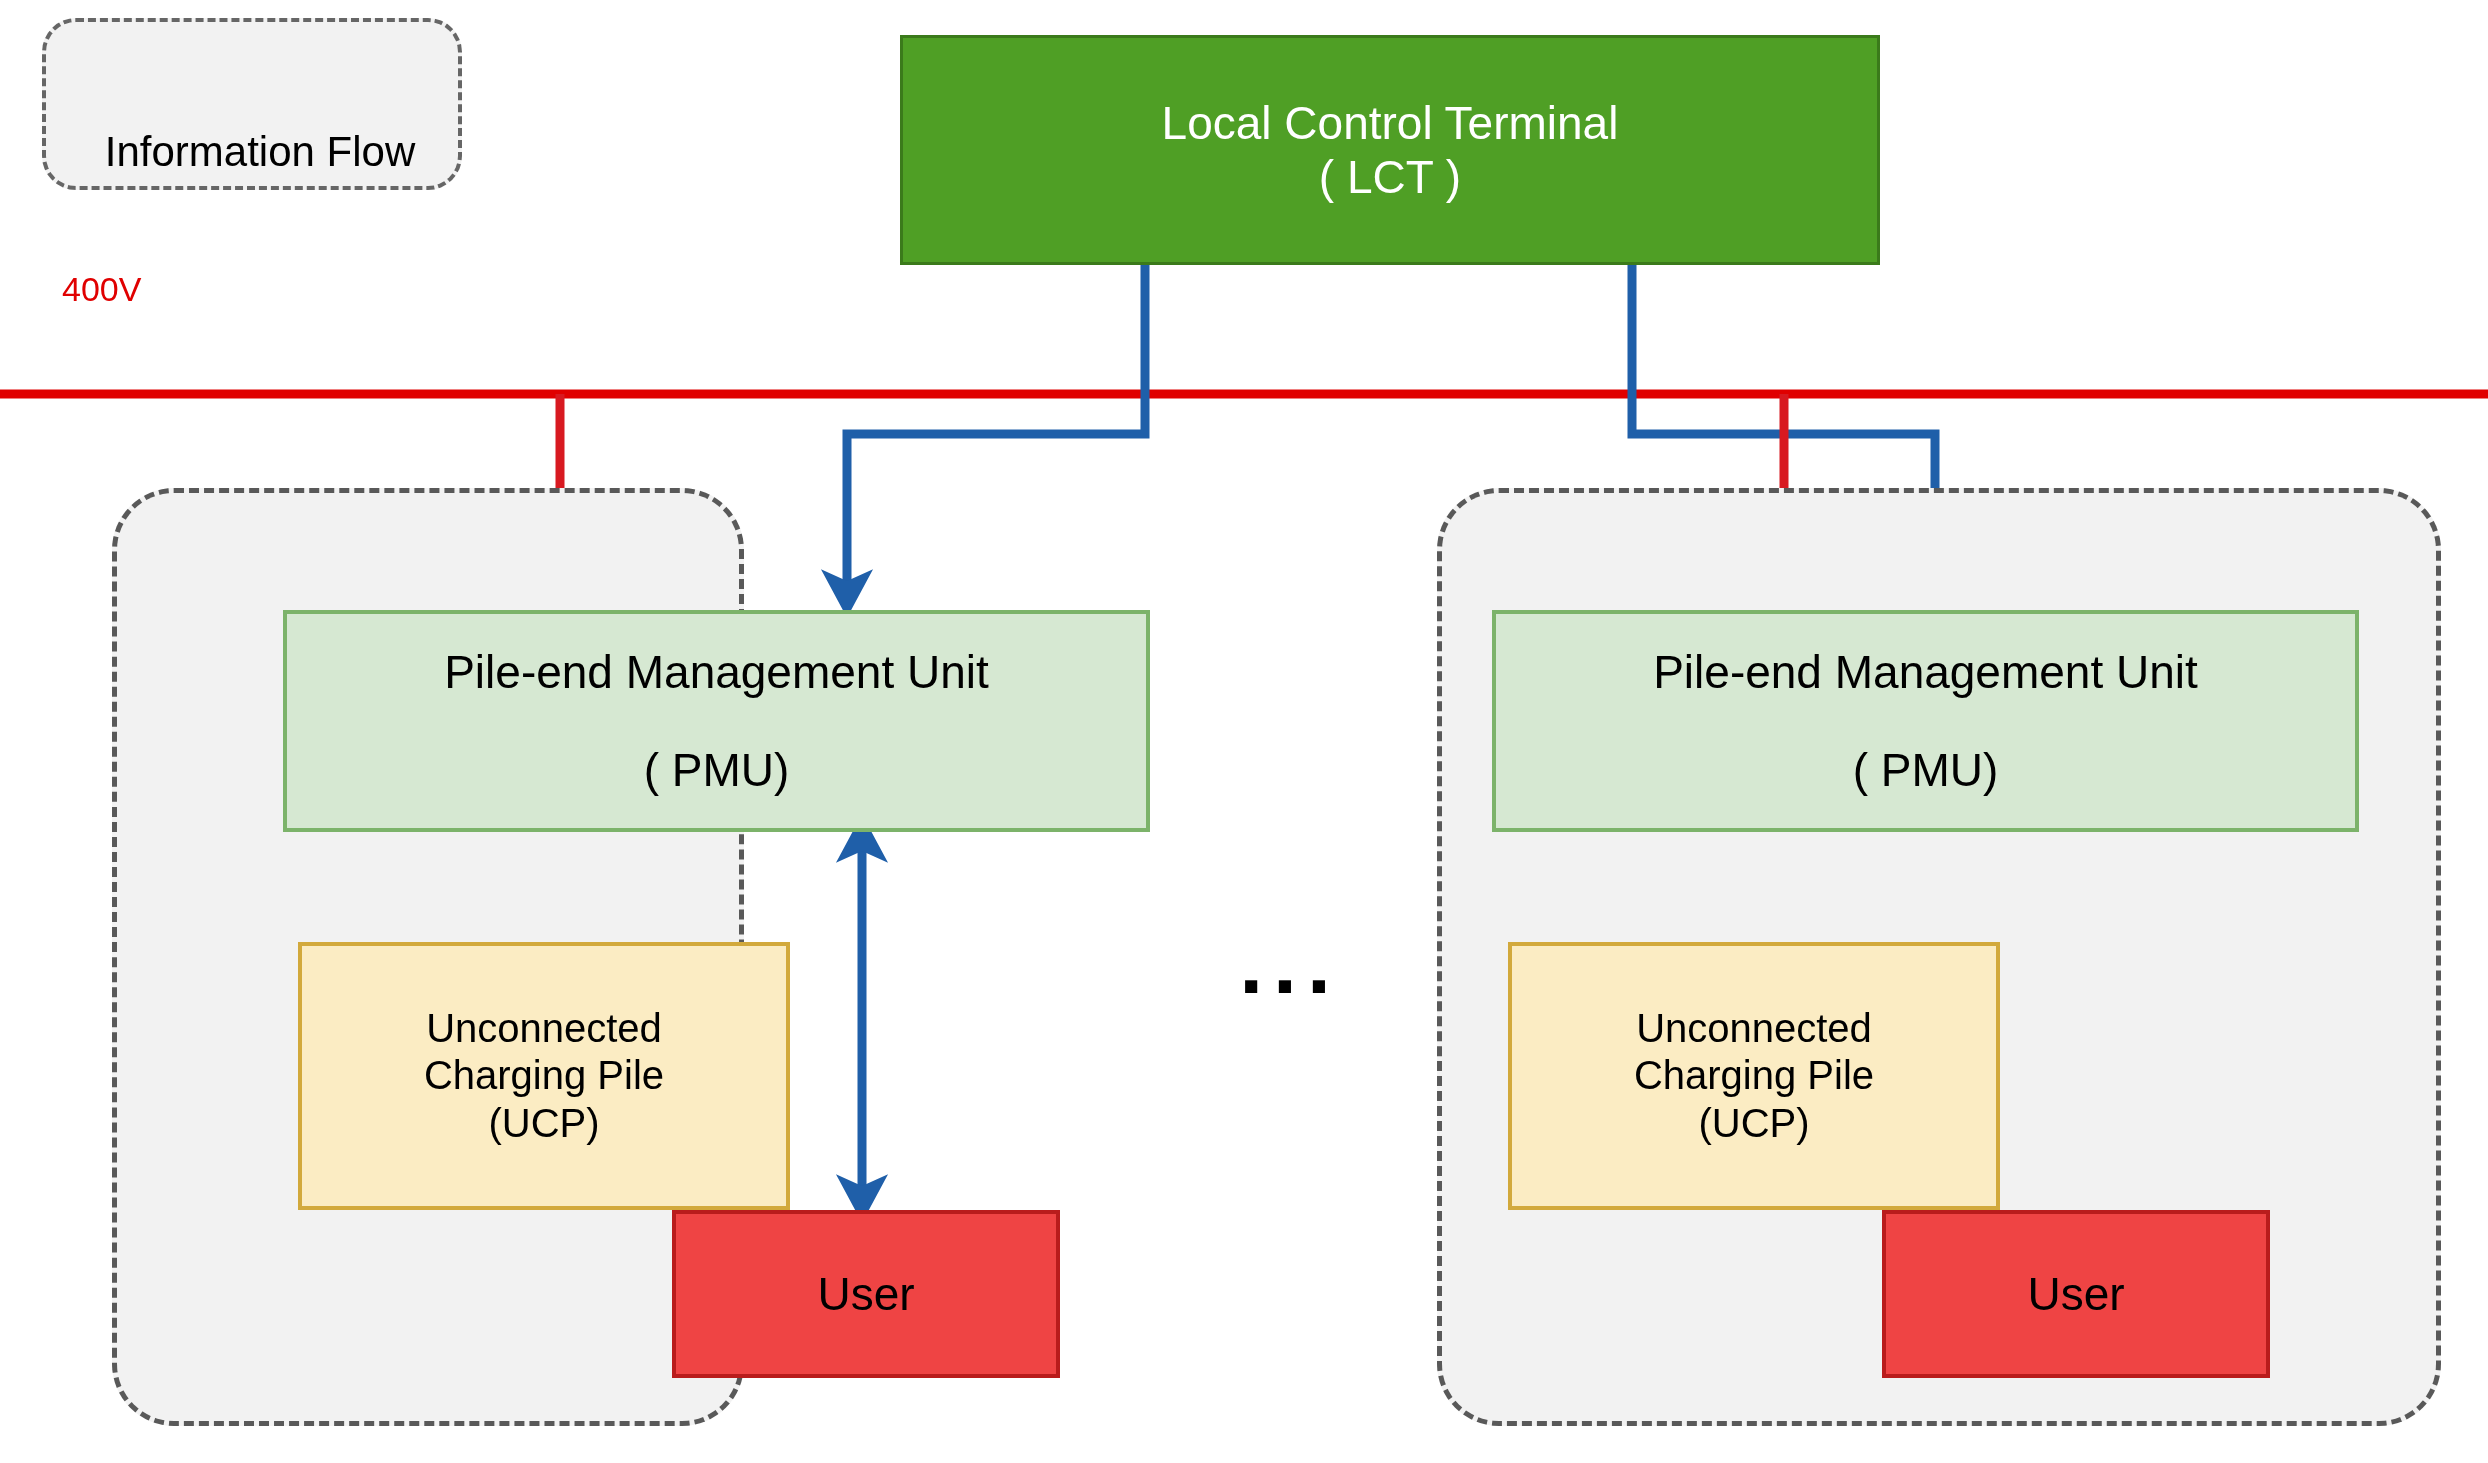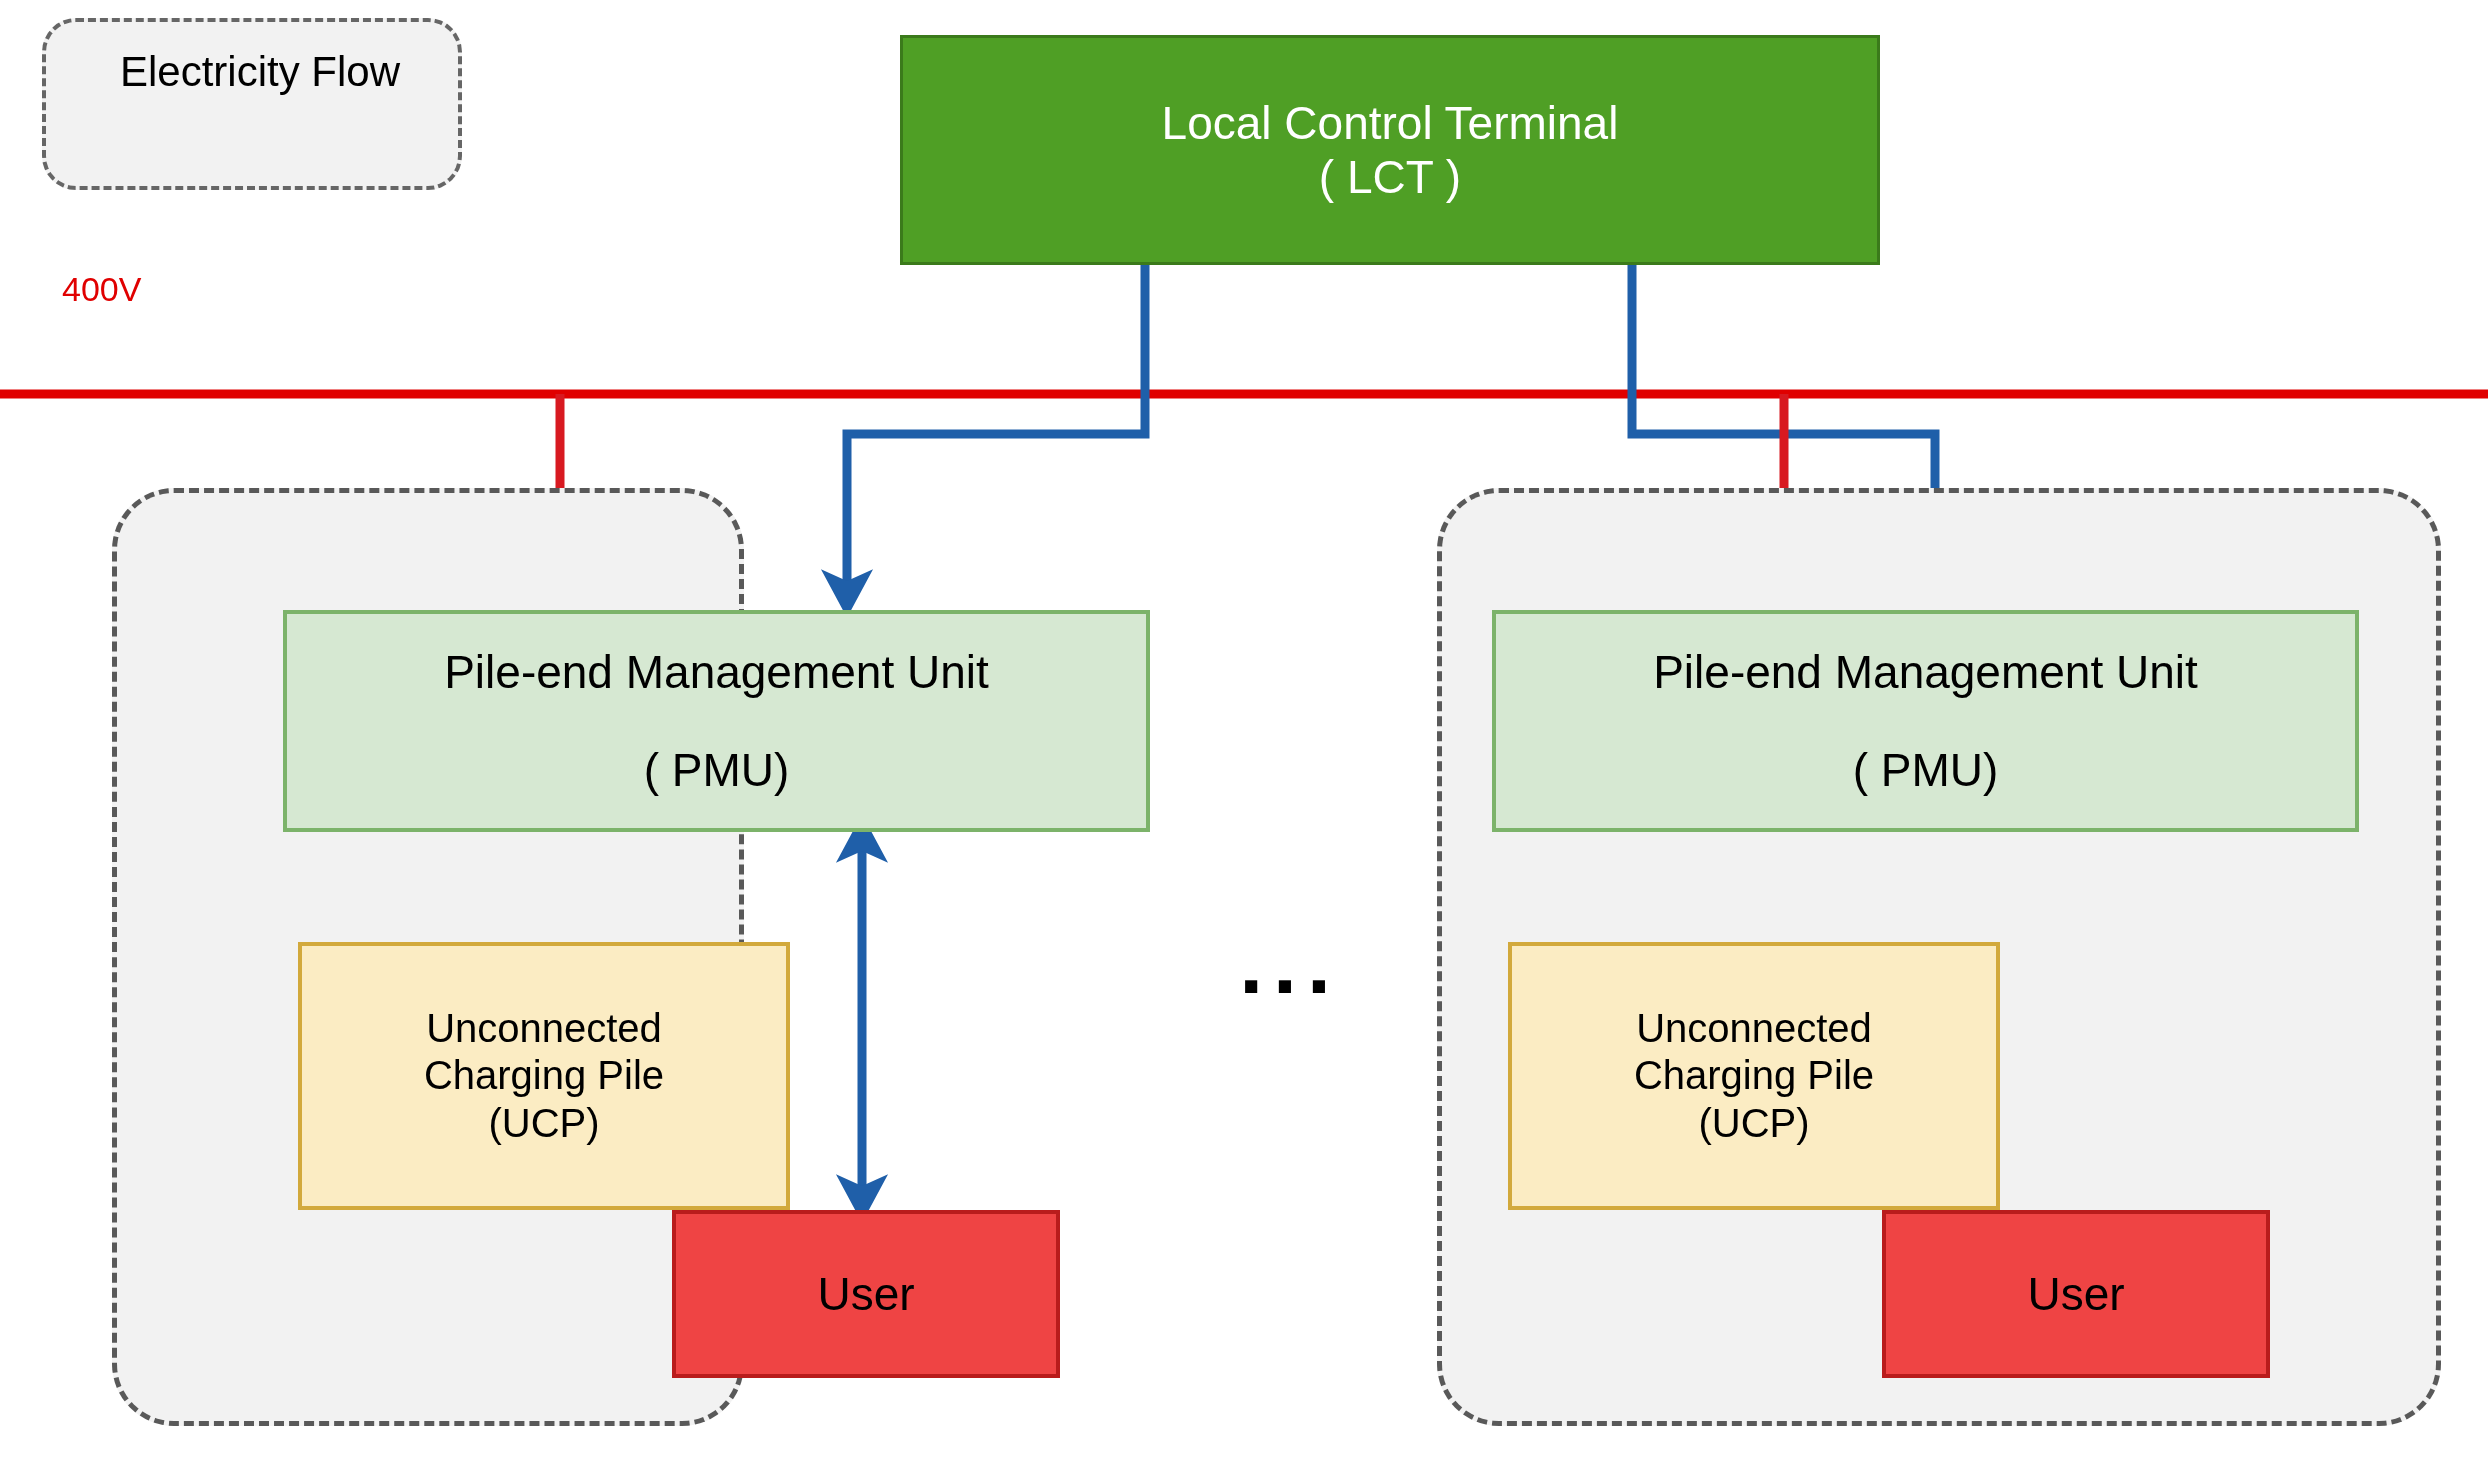--- a/index.html
+++ b/index.html
@@ -163,21 +163,21 @@
     <line x1="1784" y1="394" x2="1784" y2="600" stroke="#d81920" stroke-width="9" marker-end="url(#arrow-red-lg)"></line>
 
     <line x1="549" y1="832" x2="549" y2="935" stroke="#d81920" stroke-width="9" marker-end="url(#arrow-red-lg)"></line>
     <line x1="862" y1="832" x2="862" y2="1205" stroke="#1f5fa9" stroke-width="9" marker-start="url(#arrow-blue-lg)" marker-end="url(#arrow-blue-lg)"></line>
 
     <line x1="1759" y1="832" x2="1759" y2="935" stroke="#d81920" stroke-width="9" marker-end="url(#arrow-red-lg)"></line>
     <line x1="2072" y1="832" x2="2072" y2="1205" stroke="#1f5fa9" stroke-width="9" marker-start="url(#arrow-blue-lg)" marker-end="url(#arrow-blue-lg)"></line>
   </svg>
 
   <div class="legend-box"></div>
-  <div class="legend-label" id="legend-electricity-label">Electricity Flow</div>
+  <div class="legend-label" id="legend-information-label">Information Flow</div>
 
   <div id="voltage-label">400V</div>
 
   <div class="group-box" id="group-box-1" style="left: 112px; top: 488px; width: 632px; height: 938px;"></div>
   <div class="group-box" id="group-box-2" style="left: 1437px; top: 488px; width: 1004px; height: 938px;"></div>
 
   <div class="node box-lct" id="node-lct" style="left: 900px; top: 35px; width: 980px; height: 230px;">
     <span class="node-line">Local Control Terminal</span>
     <span class="node-line">( LCT )</span>
   </div>

